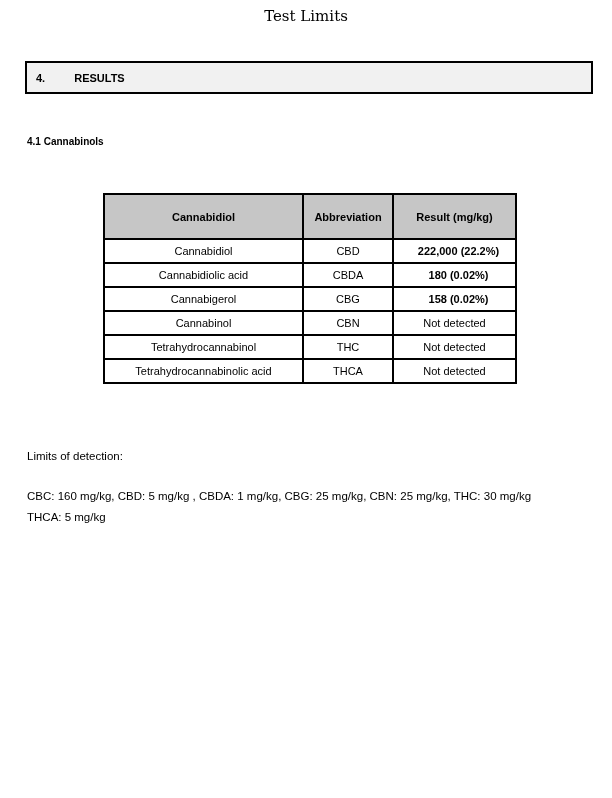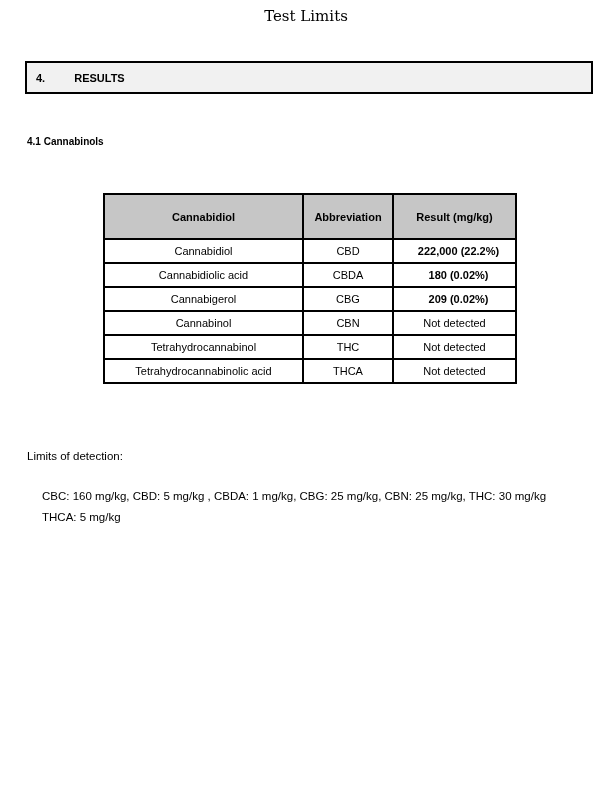--- a/index.html
+++ b/index.html
@@ -82,21 +82,20 @@
     position: absolute;
     left: 27px;
     top: 450px;
     font-size: 11.5px;
   }
   .lod-line {
     position: absolute;
     left: 27px;
     font-size: 11.5px;
     white-space: nowrap;
-    margin-left: 15px;
   }
   .lod1 { top: 490px; }
   .lod2 { top: 511px; }
 </style>
 </head>
 <body>
 
 <div class="page">
 
   <div class="doc-title">Test Limits</div>
@@ -128,21 +127,21 @@
           <td class="bold">222,000 (22.2%)</td>
         </tr>
         <tr>
           <td>Cannabidiolic acid</td>
           <td>CBDA</td>
           <td class="bold">180 (0.02%)</td>
         </tr>
         <tr>
           <td>Cannabigerol</td>
           <td>CBG</td>
-          <td class="bold">209 (0.02%)</td>
+          <td class="bold">158 (0.02%)</td>
         </tr>
         <tr>
           <td>Cannabinol</td>
           <td>CBN</td>
           <td>Not detected</td>
         </tr>
         <tr>
           <td>Tetrahydrocannabinol</td>
           <td>THC</td>
           <td>Not detected</td>

